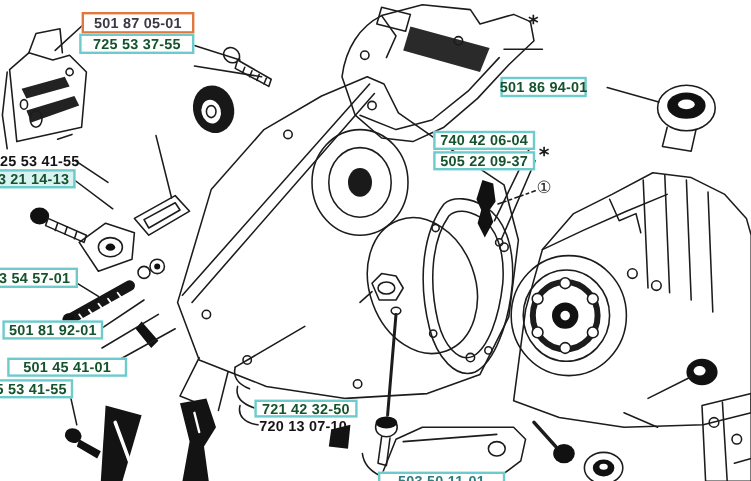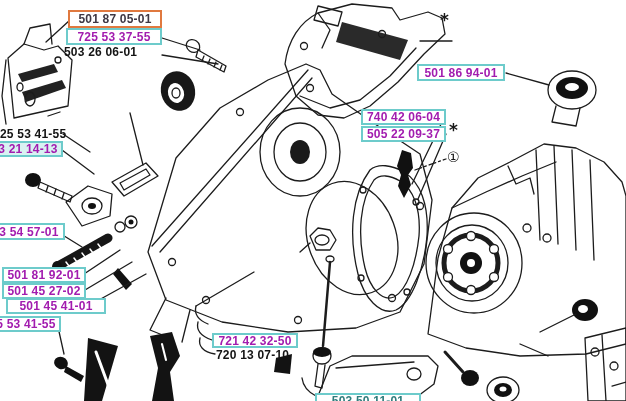--- a/index.html
+++ b/index.html
@@ -5,21 +5,21 @@
   html,body{margin:0;padding:0;background:#fff;}
   .screen{
     position:relative;width:626px;height:401px;overflow:hidden;background:#fff;
     font-family:"Liberation Sans",sans-serif;
   }
   .art{position:absolute;left:0;top:0;}
   .label{
     position:absolute;box-sizing:border-box;
     display:flex;align-items:center;justify-content:center;
     font:bold 12px "Liberation Sans",sans-serif;
-    letter-spacing:0.2px;white-space:nowrap;color:#a21caf;
+    letter-spacing:0.2px;white-space:nowrap;color:#14532d;
     line-height:1;z-index:5;
   }
   .teal-box{border:2px solid #6dcbcb;background:#ffffff;}
   .teal-box-filled{border:2px solid #6dcbcb;background:#d9f2f2;}
   .orange-box{border:2px solid #e0793f;background:#ffffff;color:#3e3844;}
   .plain{color:#141414;justify-content:flex-start;}
   .teal-text-cutoff{border:2px solid #6dcbcb;background:#ffffff;color:#2f7d7d;}
   .symbol{position:absolute;color:#1a1a1a;font-family:"DejaVu Sans",sans-serif;z-index:4;}
 </style>
 </head>
@@ -237,38 +237,36 @@
         <line x1="196" y1="306" x2="254" y2="272"></line>
         <path d="M316,396 C308,392 303,386 302,378"></path>
       </g>
     </g>
   </svg>
 
   <div class="label orange-box" style="left:68px;top:10px;width:94px;height:18px">501 87 05-01</div>
 
   <div class="label teal-box" style="left:66px;top:28px;width:96px;height:17px">725 53 37-55</div>
 
-  <div class="label plain" style="left:64px;top:44px;width:98px;height:15px">503 26 06-01</div>
 
 
   <div class="label plain" style="left:0px;top:127px;width:64px;height:14px">25 53 41-55</div>
 
   <div class="label teal-box-filled" style="left:-14px;top:141px;width:77px;height:16px">03 21 14-13</div>
 
   <div class="label teal-box" style="left:-14px;top:223px;width:79px;height:17px">03 54 57-01</div>
 
   <div class="label teal-box" style="left:2px;top:267px;width:84px;height:16px">501 81 92-01</div>
 
-  <div class="label teal-box" style="left:2px;top:283px;width:84px;height:16px">501 45 27-02</div>
 
   <div class="label teal-box" style="left:6px;top:298px;width:100px;height:16px">501 45 41-01</div>
 
   <div class="label teal-box" style="left:-16px;top:316px;width:77px;height:16px">25 53 41-55</div>
 
-  <div class="label teal-box" style="left:417px;top:64px;width:88px;height:17px">501 86 94-01</div>
+  <div class="label teal-box" style="left:417px;top:64px;width:72px;height:17px">501 86 94-01</div>
 
   <div class="label teal-box" style="left:361px;top:109px;width:85px;height:16px">740 42 06-04</div>
 
   <div class="label teal-box" style="left:361px;top:126px;width:85px;height:16px">505 22 09-37</div>
 
 
   <div class="label teal-box" style="left:212px;top:333px;width:86px;height:15px">721 42 32-50</div>
 
   <div class="label plain" style="left:216px;top:348px;width:86px;height:14px">720 13 07-10</div>
 

